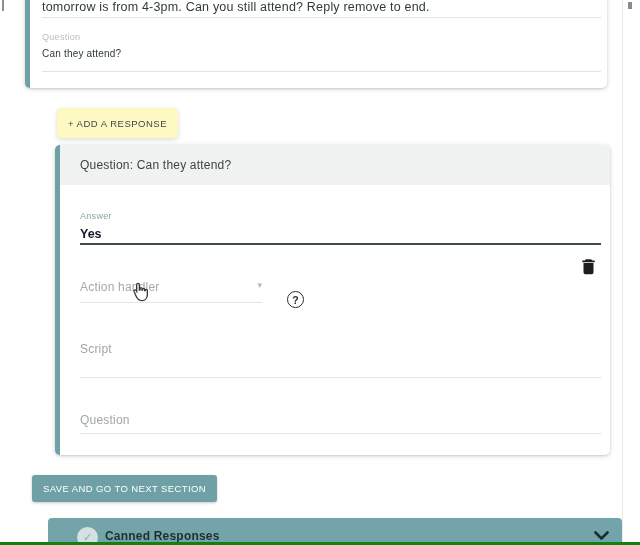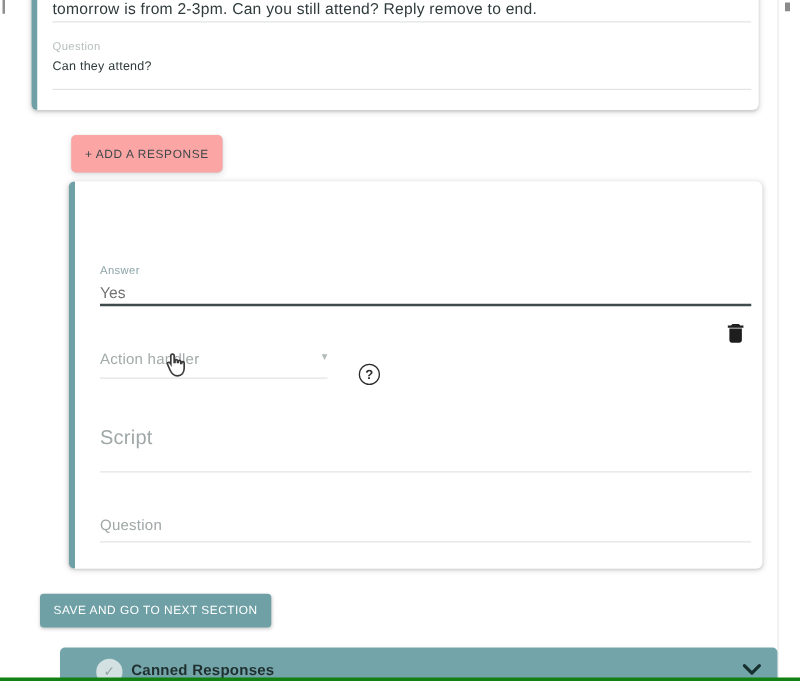--- a/index.html
+++ b/index.html
@@ -30,55 +30,55 @@
   }
   .u-line { position: absolute; height: 1px; background: #E2E5E4; }
   .top-card .message-underline { left: 12px; top: 67px; width: 559px; }
   .top-card .q-label { position: absolute; left: 12px; top: 82px; font-size: 9px; color: #B7BEBE; letter-spacing: 0.3px; }
   .top-card .q-value { position: absolute; left: 12px; top: 98px; font-size: 10px; color: #2E3A3B; letter-spacing: 0.2px; }
   .top-card .q-underline { left: 12px; top: 121px; width: 559px; }
 
   
   .add-response-btn {
     position: absolute; left: 57px; top: 108px; width: 121px; height: 30px;
-    background: #fca5a5; border: none; border-radius: 4px;
+    background: #fef9c3; border: none; border-radius: 4px;
     box-shadow: 0 2px 5px rgba(0,0,0,0.13), 0 0 1px rgba(0,0,0,0.1);
     font-family: "Liberation Sans", sans-serif;
     font-size: 9.5px; color: #3D4749; letter-spacing: 0.5px; cursor: pointer;
   }
 
   
   .response-card { left: 55px; top: 145px; width: 555px; height: 310px; }
   .response-header {
     position: absolute; left: 0; top: 0; right: 0; height: 40px;
     background: #F0F2F1; border-radius: 0 5px 0 0;
     line-height: 40px; padding-left: 20px;
     font-size: 12px; color: #3A4646; letter-spacing: 0.2px;
   }
   .answer-label { position: absolute; left: 20px; top: 66px; font-size: 9px; color: #8BA4A7; letter-spacing: 0.3px; text-align: center; }
-  .answer-value { position: absolute; left: 20px; top: 82px; font-size: 12.5px; color: #737373; }
+  .answer-value { position: absolute; left: 20px; top: 82px; font-size: 12.5px; color: #0f172a; font-weight: bold; }
   .answer-underline { position: absolute; left: 20px; top: 98px; width: 521px; height: 2px; background: #3E4A4B; }
 
   .delete-btn { position: absolute; left: 519px; top: 112px; width: 18px; height: 20px; background: none; border: none; cursor: pointer; padding: 0; }
 
   .action-handler { position: absolute; left: 20px; top: 134px; width: 182px; height: 24px; cursor: pointer; }
   .action-handler .ph { position: absolute; left: 0; top: 1px; font-size: 12px; color: #A2AAAA; letter-spacing: 0.2px; text-align: center; }
   .action-handler .chev { position: absolute; right: 0; top: 1px; font-size: 9px; color: #B2B8B8; }
   .action-handler .ah-underline { position: absolute; left: 0; top: 23px; width: 182px; height: 1px; background: #E2E5E4; }
 
   .cursor-icon { position: absolute; left: 72px; top: 137px; width: 16px; height: 20px; pointer-events: none; }
 
   .help-btn {
     position: absolute; left: 227px; top: 146px; width: 17px; height: 17px;
     border: 1.6px solid #2B2B2B; border-radius: 50%; background: #fff;
     font-size: 10.5px; font-weight: bold; color: #2B2B2B;
     display: flex; align-items: center; justify-content: center; cursor: pointer; padding: 0;
   }
 
-  .script-ph { position: absolute; left: 20px; top: 197px; font-size: 16px; color: #9FA7A7; letter-spacing: 0.2px; }
+  .script-ph { position: absolute; left: 20px; top: 197px; font-size: 12px; color: #9FA7A7; letter-spacing: 0.2px; }
   .script-underline { left: 20px; top: 232px; width: 521px; }
   .question-ph { position: absolute; left: 20px; top: 268px; font-size: 12px; color: #9FA7A7; letter-spacing: 0.2px; }
   .question-underline { left: 20px; top: 288px; width: 521px; }
 
   
   .save-btn {
     position: absolute; left: 32px; top: 475px; width: 185px; height: 27px;
     background: #6FA0A6; color: #ffffff; border: none; border-radius: 3px;
     box-shadow: 0 1px 3px rgba(0,0,0,0.22);
     font-family: "Liberation Sans", sans-serif;
@@ -108,30 +108,31 @@
 </head>
 <body>
 
 <div class="screen">
 
   <div class="corner-artifact"></div>
   <div class="edge-line"></div>
   <div class="edge-tick"></div>
 
   <section class="card top-card">
-    <div class="message-value">tomorrow is from 2-3pm. Can you still attend? Reply remove to end.</div>
+    <div class="message-value">tomorrow is from 4-3pm. Can you still attend? Reply remove to end.</div>
     <div class="u-line message-underline"></div>
     <div class="q-label">Question</div>
     <div class="q-value">Can they attend?</div>
     <div class="u-line q-underline"></div>
   </section>
 
   <button class="add-response-btn">+ ADD A RESPONSE</button>
 
   <section class="card response-card">
+    <header class="response-header">Question: Can they attend?</header>
 
     <div class="answer-label">Answer</div>
     <div class="answer-value">Yes</div>
     <div class="answer-underline"></div>
 
     <button class="delete-btn">
       <svg width="15" height="18" viewBox="0 0 24 28">
         <path fill="#1E1E1E" d="M4 9h16v15a3 3 0 0 1-3 3H7a3 3 0 0 1-3-3V9zm12-6 2 2h4v3H2V5h4l2-2h8z"></path>
       </svg>
     </button>

